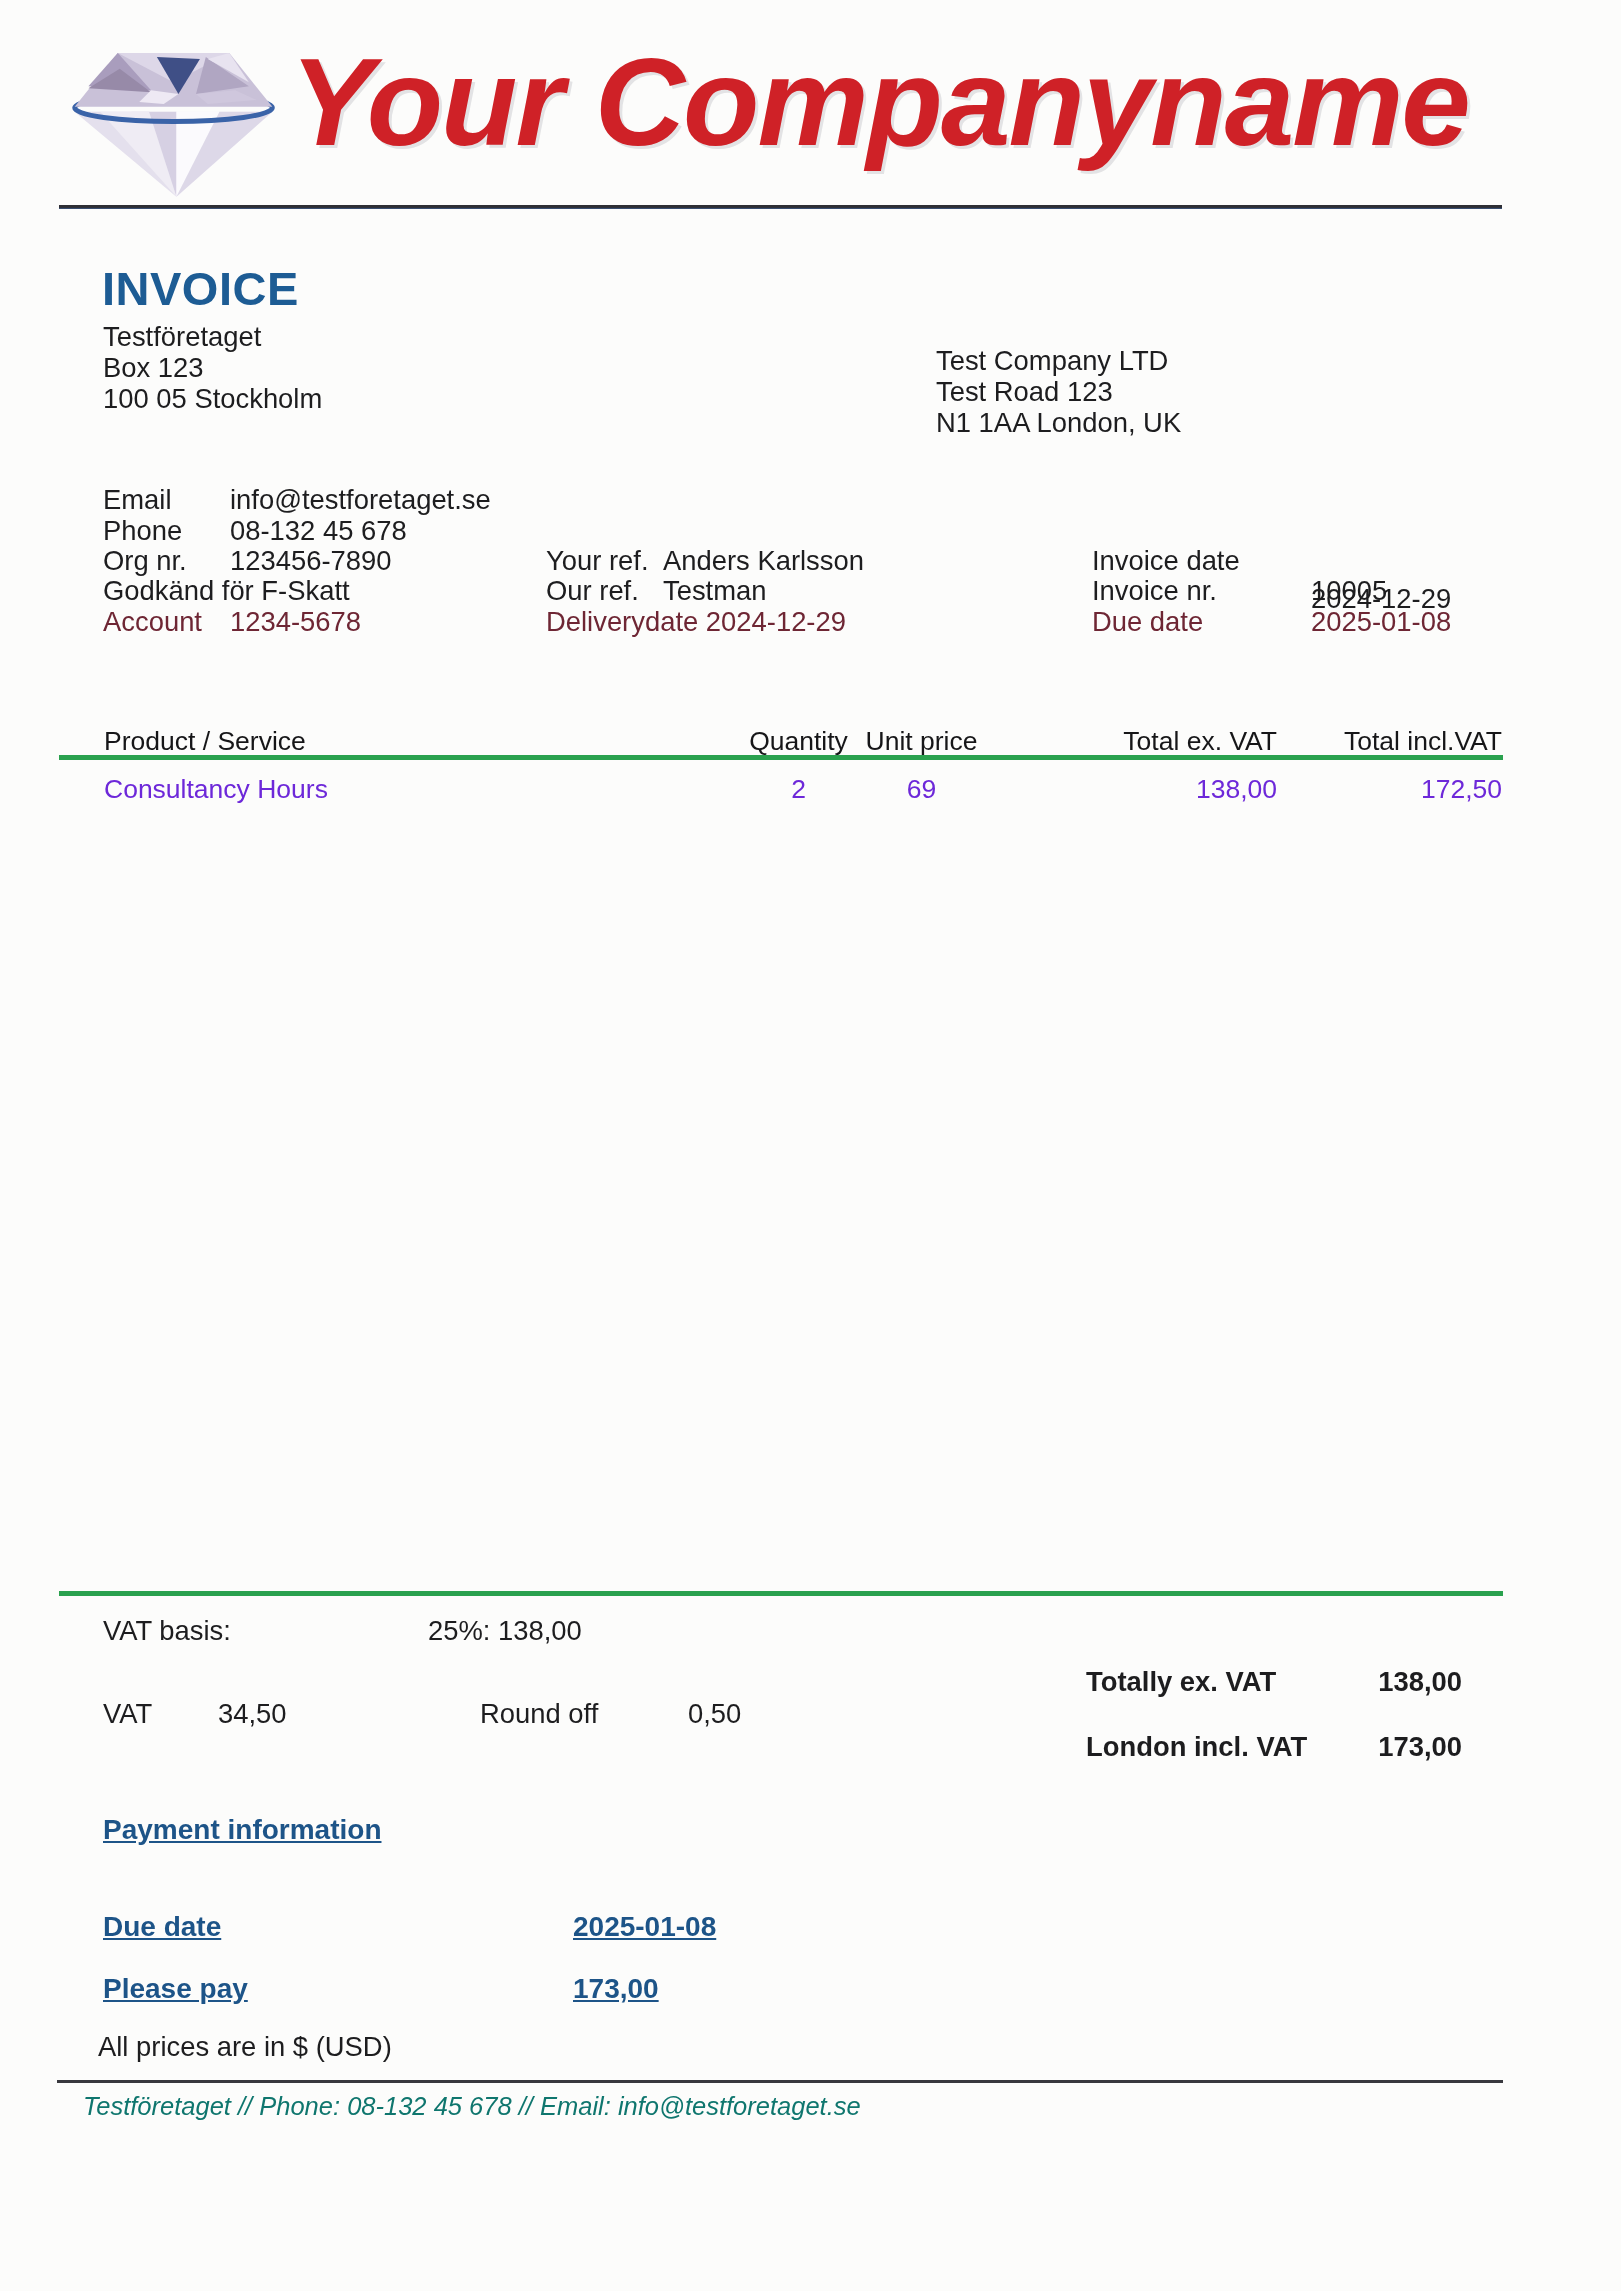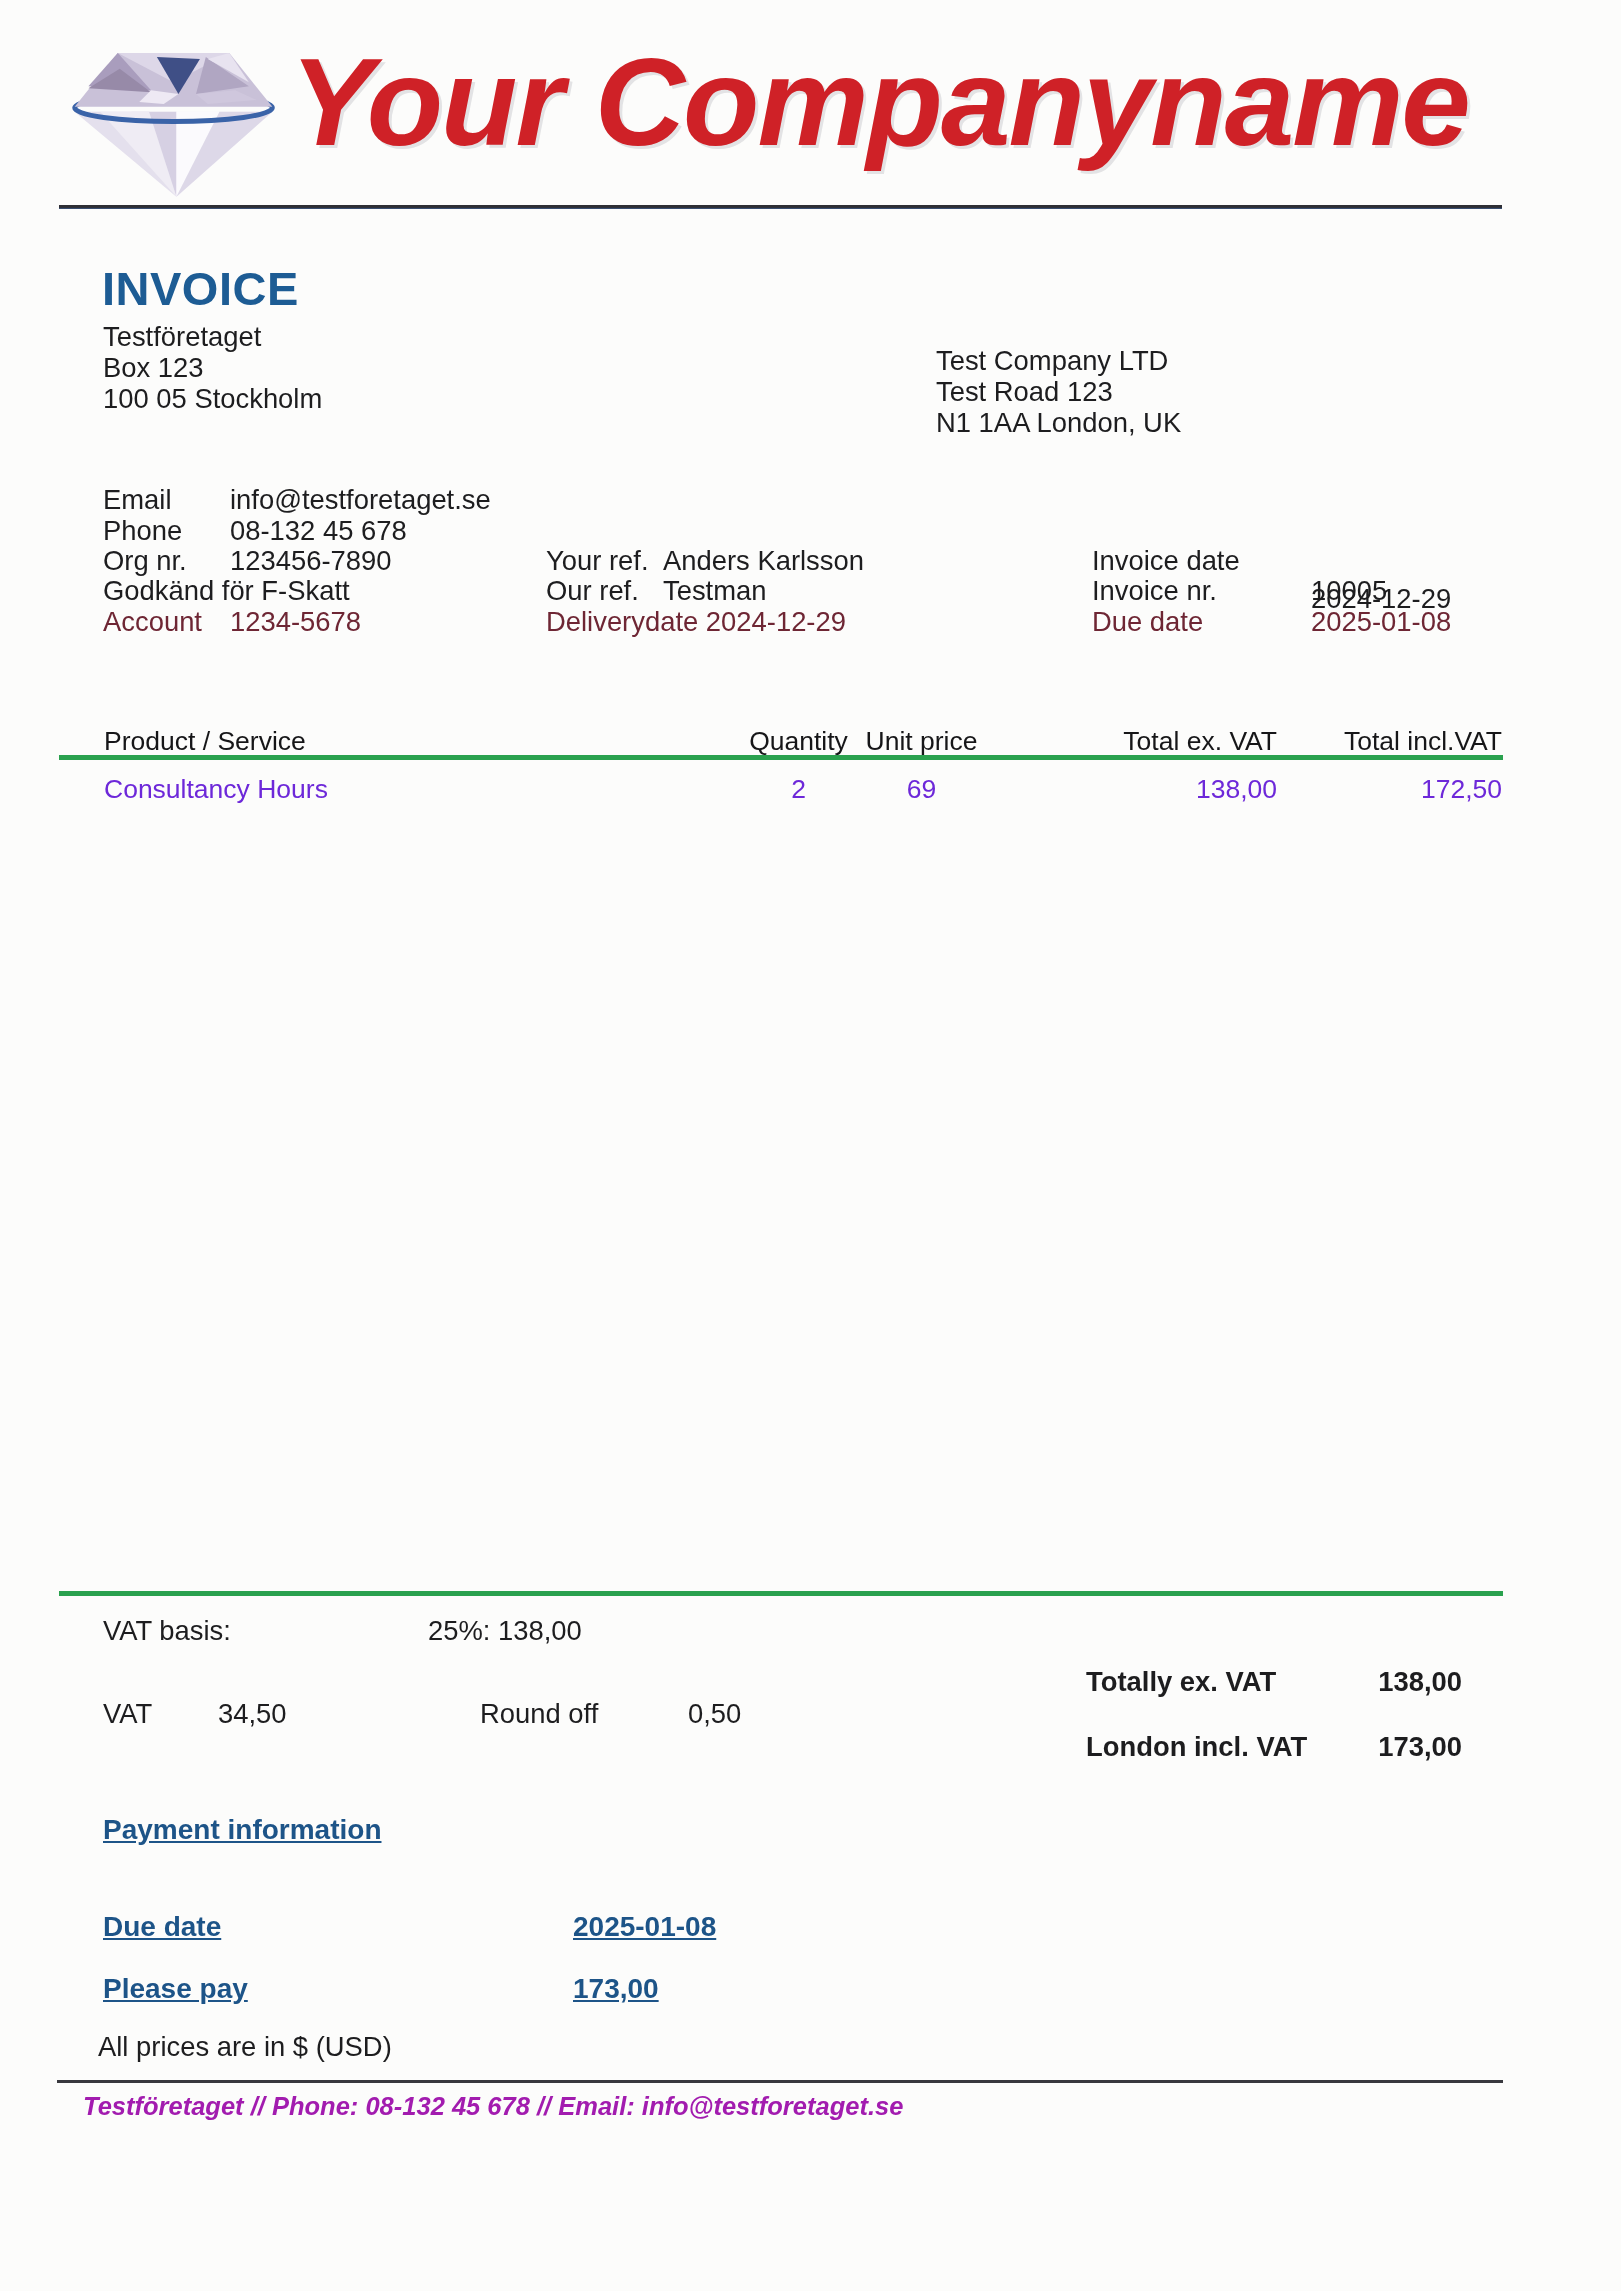--- a/index.html
+++ b/index.html
@@ -26,22 +26,22 @@
   .header-rule { height:3.9px; background:linear-gradient(to bottom,#2e2e34 60%,#3c5a8c 100%); }
   .green-rule { height:4.9px; background:#2aa14e; }
   .footer-rule { height:2.9px; background:#38383e; }
   .tbl-head { font-size:26.5px; color:#161618; }
   .tbl-cell { font-size:26.5px; color:#6d28d9; }
   .t-center { text-align:center; }
   .t-right { text-align:right; }
   .bold { font-weight:bold; }
   .pay-blue { color:#1d5488; font-weight:bold; font-size:28px;text-decoration:underline; }
   .footer-txt {
-    font-size:25.5px; font-weight:bold; font-style:italic;
-    color:#a21caf; white-space:nowrap;
+    font-size:25.5px; font-weight:normal; font-style:italic;
+    color:#0f766e; white-space:nowrap;
   }
 </style>
 </head>
 <body>
 
 <div class="page">
 
   <svg class="abs" style="left:61px;top:39px;" width="227" height="165" viewBox="0 0 232 168">
 
     <polygon points="14,74 216,74 118,161" fill="#f3f1f7"></polygon>

